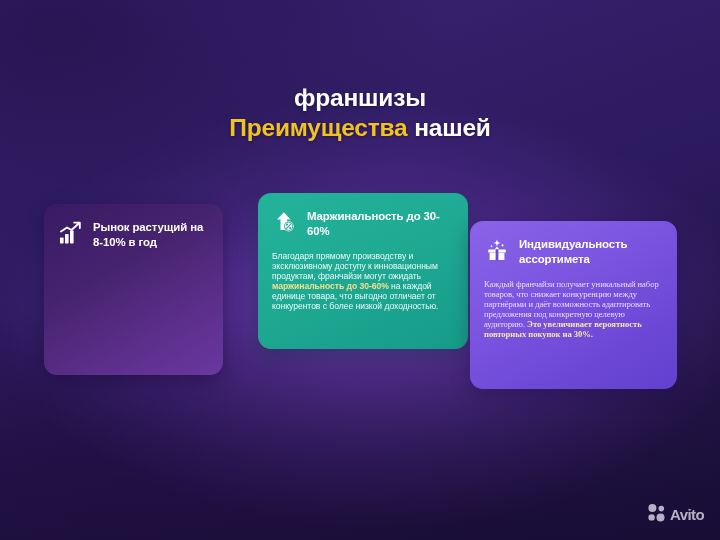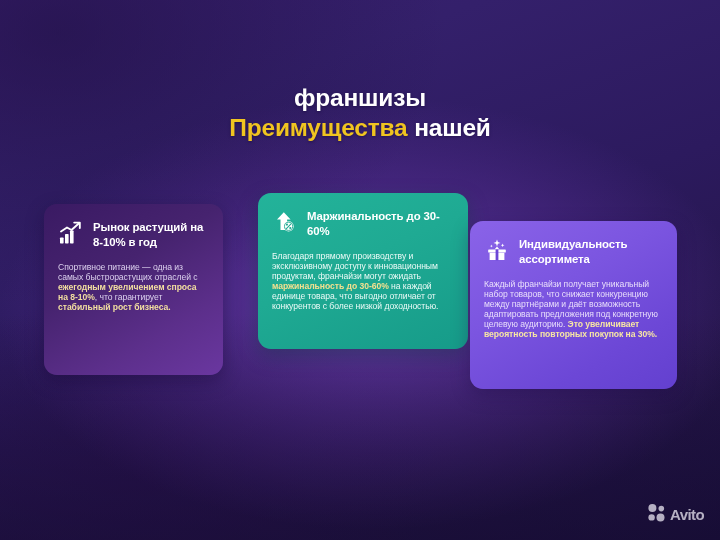--- a/index.html
+++ b/index.html
@@ -112,21 +112,21 @@
     padding-top:1px;
   }
 
   .card-body{
     font-size:8.6px;
     line-height:10px;
     letter-spacing:-0.05px;
   }
   #card-1 .card-body{ color:#ddd2ef; }
   #card-2 .card-body{ color:#ebfbf7; }
-  #card-3 .card-body{ color:#e8ddfb; }
+  #card-3 .card-body{ color:#e8ddfb;font-family:Liberation Serif, serif; }
 
   .hl{ font-weight:bold; }
   #card-1 .hl{ color:#f3dfa0; }
   #card-2 .hl{ color:#f3e08f; }
   #card-3 .hl{ color:#f7e6a4; }
 
   .plain{ font-weight:normal; }
   #card-1 .plain{ color:#ddd2ef; }
   #card-3 .plain{ color:#e8ddfb; }
 
@@ -166,21 +166,20 @@
           <svg width="26" height="26" viewBox="0 0 26 26" fill="none">
             <rect x="2" y="17.5" width="3.6" height="6" rx="0.7" fill="#ffffff"></rect>
             <rect x="7" y="14" width="3.6" height="9.5" rx="0.7" fill="#ffffff"></rect>
             <rect x="12" y="10.5" width="3.6" height="13" rx="0.7" fill="#ffffff"></rect>
             <path d="M3 11.5 L9 7.5 L13.5 10 L21 3.2" stroke="#ffffff" stroke-width="1.9" stroke-linecap="round" stroke-linejoin="round" fill="none"></path>
             <path d="M16.2 2.6 L21.8 2.6 L21.8 8.1" stroke="#ffffff" stroke-width="1.9" stroke-linecap="round" stroke-linejoin="round" fill="none"></path>
           </svg>
         </span>
         <div class="card-title">Рынок растущий на 8-10% в год</div>
       </div>
-      <div class="card-body"><span class="plain">Спортивное питание — одна из самых быстрорастущих отраслей с </span><span class="hl">ежегодным увеличением спроса на 8-10%</span><span class="plain">, что гарантирует </span><span class="hl">стабильный рост бизнеса.</span></div>
     </div>
   </div>
 
   <div class="card" id="card-2">
     <div class="card-inner">
       <div class="card-head">
         <span class="card-icon">
           <svg width="26" height="26" viewBox="0 0 26 26" fill="none">
             <path d="M11.8 3.2 L18.6 10.4 L15.1 10.4 L15.1 21 L8.5 21 L8.5 10.4 L5 10.4 Z" fill="#ffffff"></path>
             <circle cx="16.6" cy="17.3" r="5.1" fill="#ffffff"></circle>

